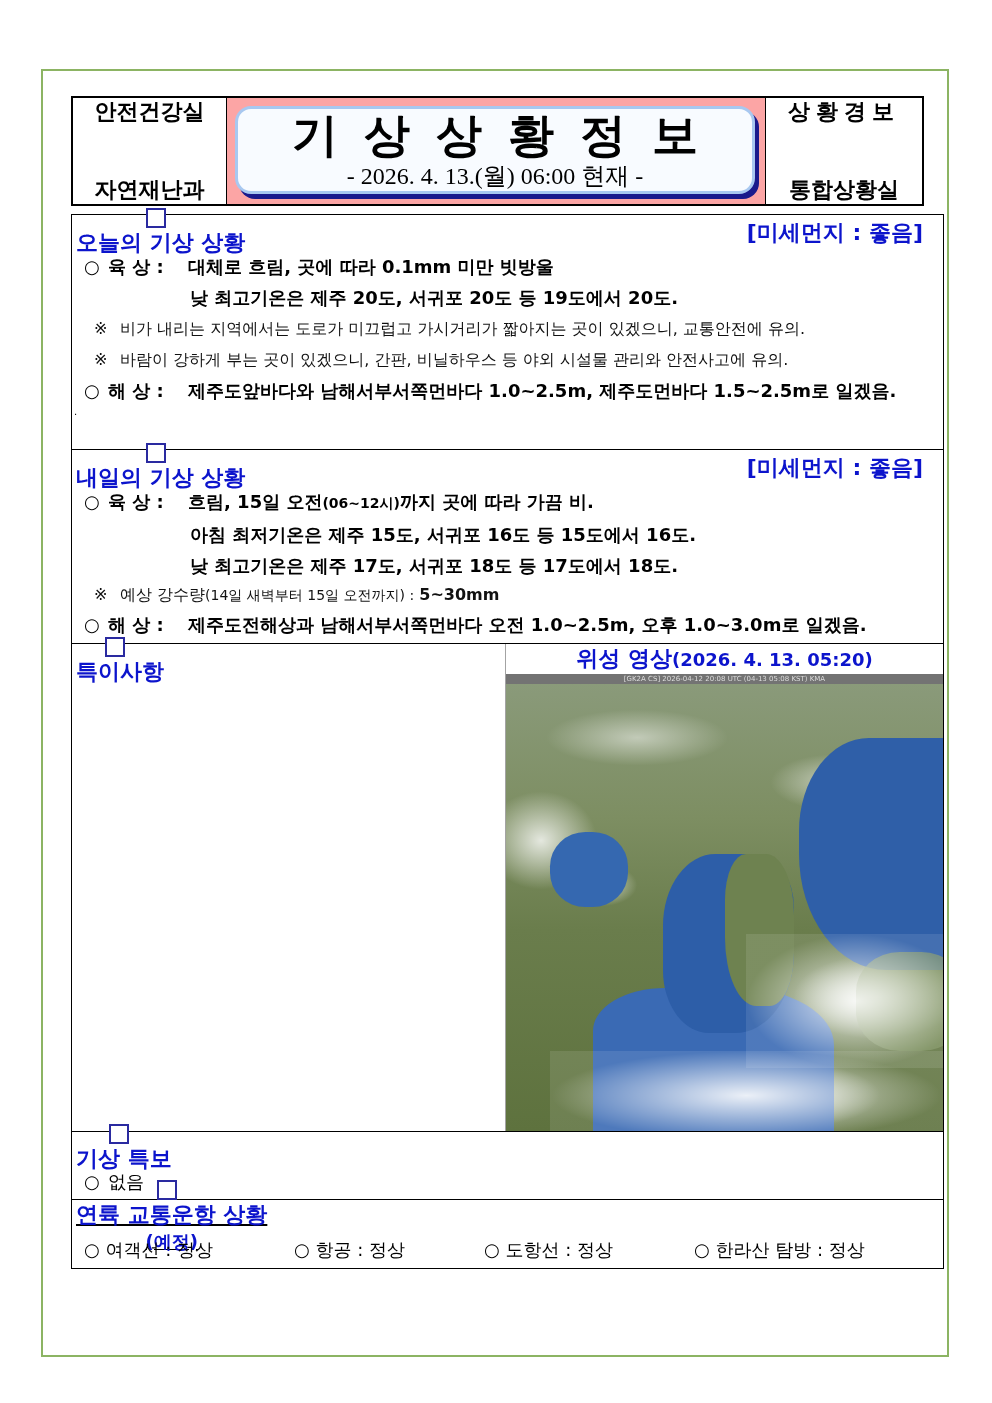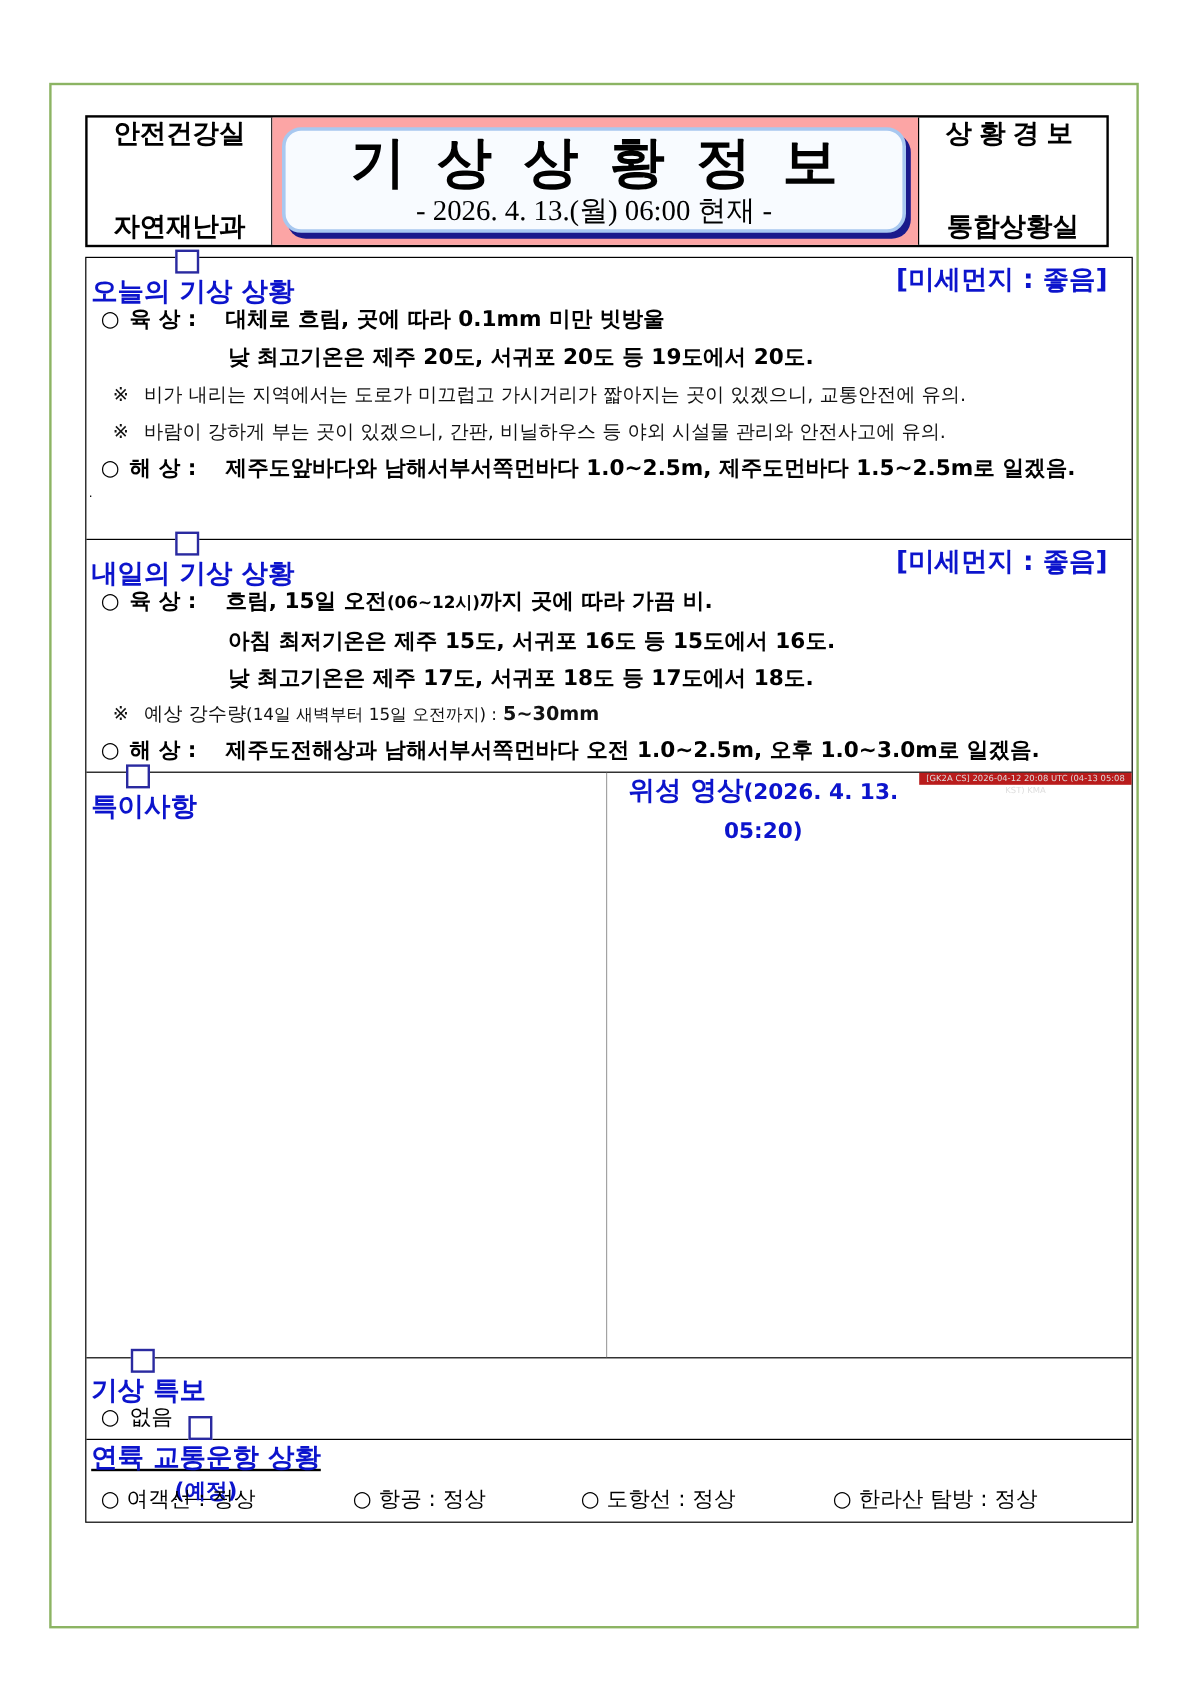--- a/index.html
+++ b/index.html
@@ -70,28 +70,28 @@
   .note {
     font-size: 16px; font-weight: normal; line-height: 31px; white-space: nowrap;
     padding-left: 22px; color: #111;
   }
   .note .mark { display: inline-block; width: 26px; }
   .small { font-size: 14px; }
   .dot-row { height: 18px; font-size: 10px; padding-left: 2px; line-height: 12px; }
 
   .split { display: flex; height: 488px; }
   .split-left { width: 434px; border-right: 1px solid #a3a3a3; }
-  .split-right { flex: 1; display: flex; flex-direction: row; }
+  .split-right { flex: 1; display: flex; flex-direction: column; }
   .sat-title {
     text-align: center; height: 30px; line-height: 30px; color: #0c14cc; font-weight: bold; font-size: 20px;
   }
   .sat-title .big { font-size: 22px; }
   .sat-title .date { font-size: 18px; }
   .sat-bar {
-    background: #b91c1c; color: #ddd; font-size: 7px; text-align: center; height: 10px; line-height: 10px;
+    background: #737373; color: #ddd; font-size: 7px; text-align: center; height: 10px; line-height: 10px;
   }
   .sat-img {
     flex: 1; position: relative; overflow: hidden;
     background:
       radial-gradient(ellipse 90px 40px at 75% 22%, rgba(255,255,255,0.55), transparent 70%),
       radial-gradient(ellipse 120px 60px at 85% 70%, rgba(255,255,255,0.85), transparent 70%),
       radial-gradient(ellipse 160px 50px at 60% 92%, rgba(255,255,255,0.9), transparent 70%),
       radial-gradient(ellipse 80px 70px at 8% 35%, rgba(255,255,255,0.8), transparent 70%),
       radial-gradient(ellipse 50px 30px at 22% 45%, rgba(255,255,255,0.7), transparent 70%),
       radial-gradient(ellipse 130px 40px at 30% 12%, rgba(255,255,255,0.5), transparent 70%),

